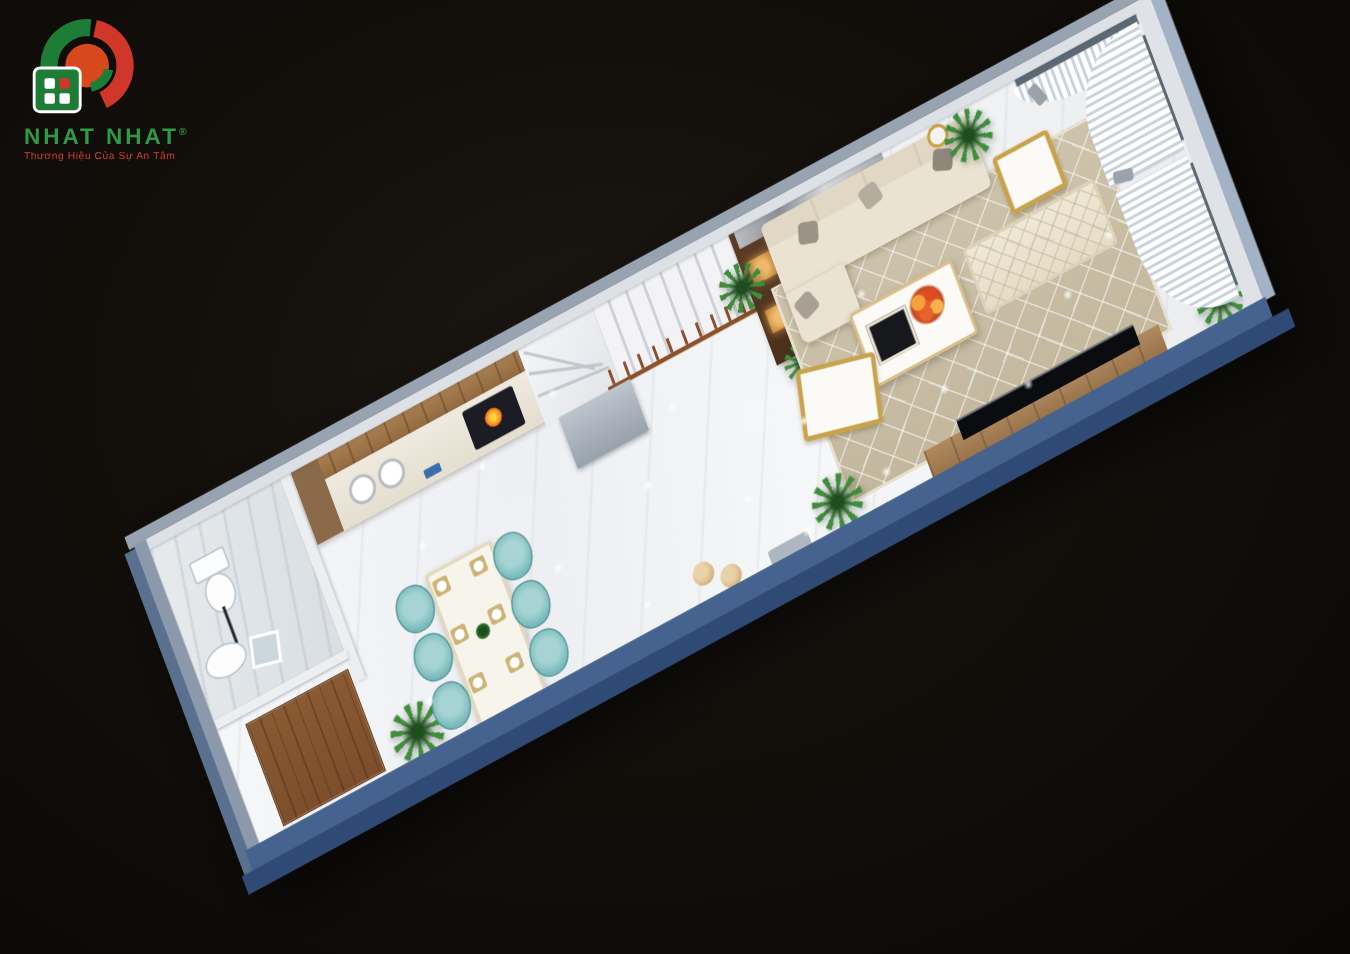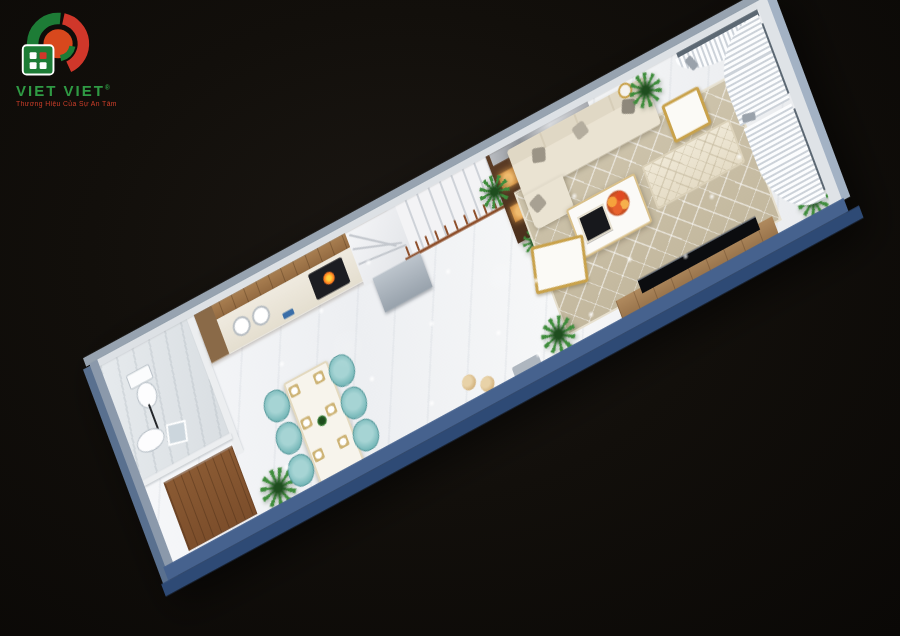--- a/index.html
+++ b/index.html
@@ -157,21 +157,21 @@
       <path d="M 56.9 11.1 A 33 33 0 0 0 42.7 75.0" fill="none" stroke="#1d7c36" stroke-width="15"></path>
       <path d="M 60.9 11.7 A 33 33 0 0 1 67.9 73.9" fill="none" stroke="#d0372a" stroke-width="15"></path>
       <circle cx="54" cy="44" r="19" fill="#d8481d"></circle>
       <path d="M 57.3 62.7 A 19 19 0 0 0 72.7 47.3" fill="none" stroke="#1d7c36" stroke-width="8"></path>
       <rect x="8" y="46" width="40" height="38" rx="5" fill="#1d7c36" stroke="#ffffff" stroke-width="2.5"></rect>
       <rect x="17" y="55" width="9" height="9" rx="1.5" fill="#ffffff"></rect>
       <rect x="30" y="55" width="9" height="9" rx="1.5" fill="#d0372a"></rect>
       <rect x="17" y="68" width="9" height="9" rx="1.5" fill="#ffffff"></rect>
       <rect x="30" y="68" width="9" height="9" rx="1.5" fill="#ffffff"></rect>
     </svg>
-    <div class="brand-name"><span>VIET VIET</span><sup>®</sup></div>
+    <div class="brand-name"><span>NHAT NHAT</span><sup>®</sup></div>
     <div class="brand-tag">Thương Hiệu Của Sự An Tâm</div>
   </div>
 
   <div class="abs house">
 
     <div class="abs floor"></div>
 
     <div title="Bathroom">
       <div class="abs bathfloor"></div>
       <div class="abs toilet-tank"></div>

